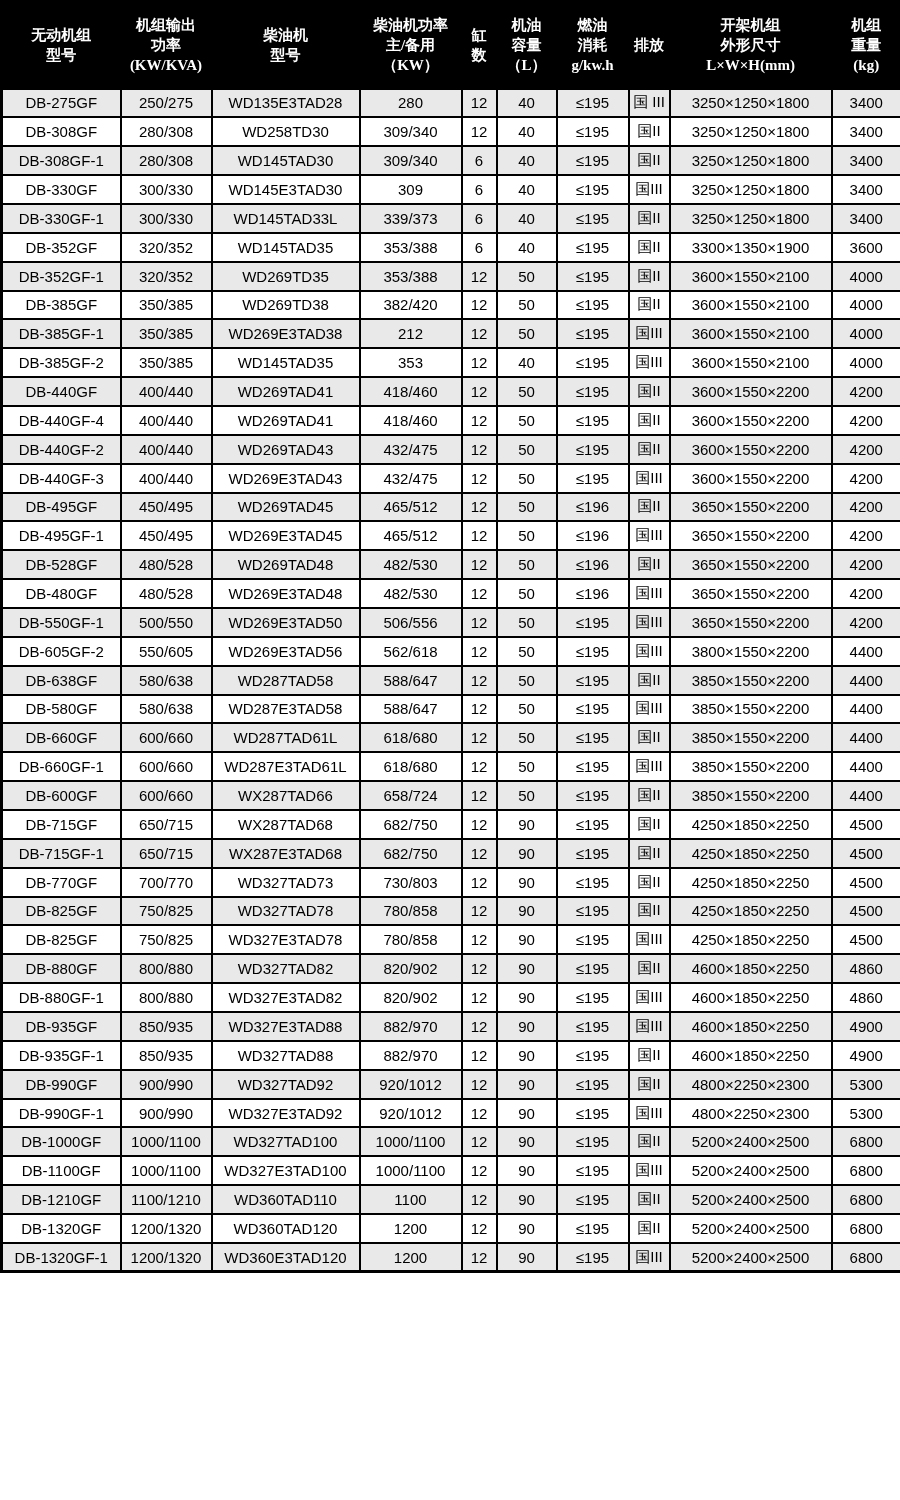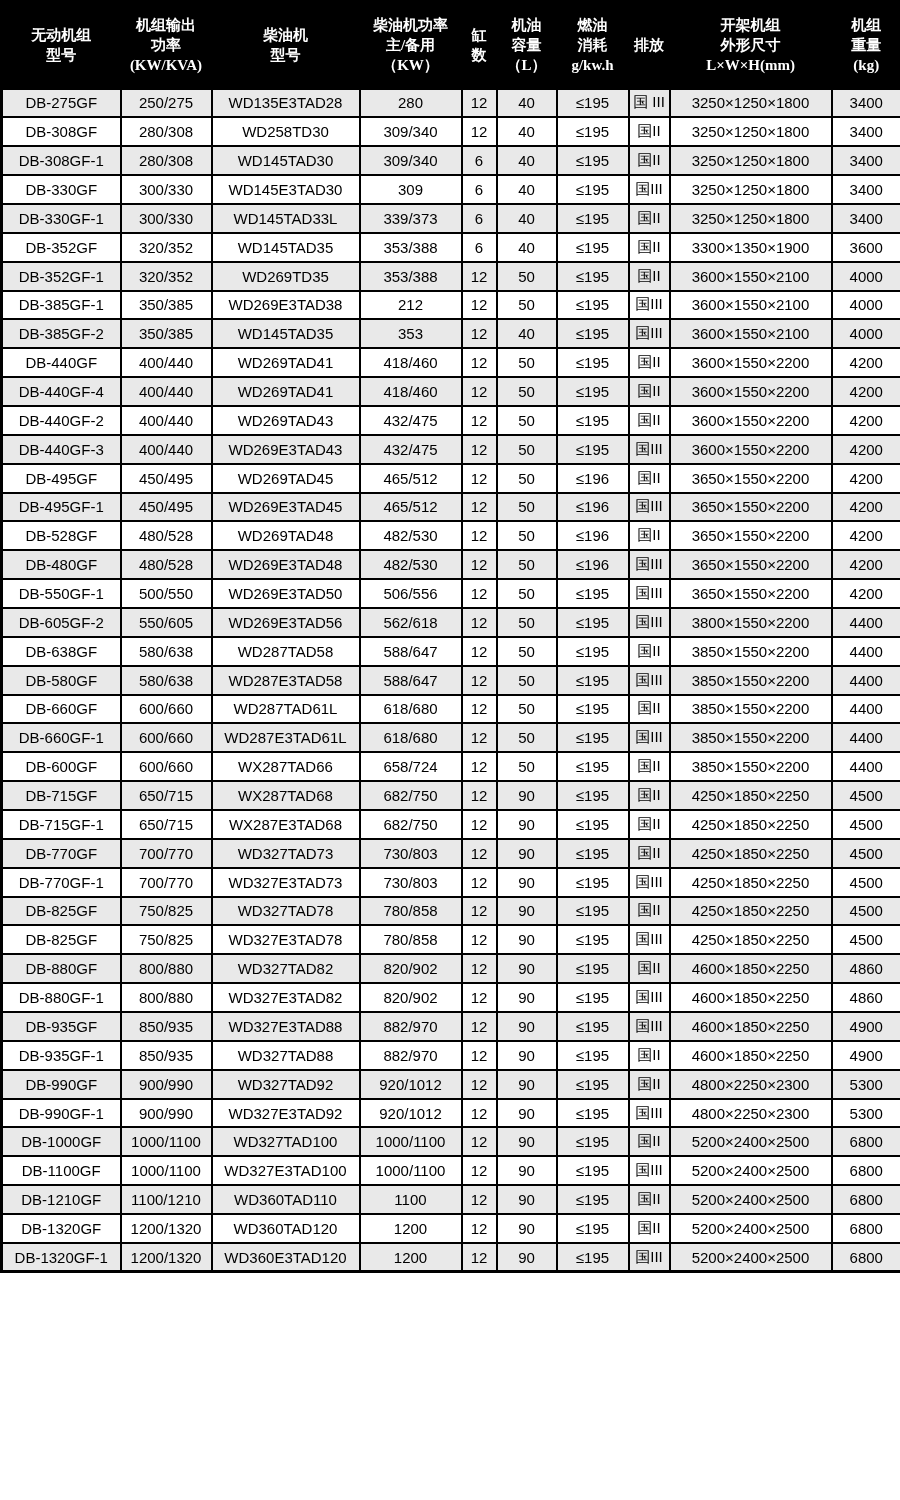--- a/index.html
+++ b/index.html
@@ -164,20 +164,32 @@
         <td>WD269TD35</td>
         <td>353/388</td>
         <td>12</td>
         <td>50</td>
         <td>≤195</td>
         <td>国II</td>
         <td>3600×1550×2100</td>
         <td>4000</td>
       </tr>
       <tr>
+        <td>DB-385GF</td>
+        <td>350/385</td>
+        <td>WD269TD38</td>
+        <td>382/420</td>
+        <td>12</td>
+        <td>50</td>
+        <td>≤195</td>
+        <td>国II</td>
+        <td>3600×1550×2100</td>
+        <td>4000</td>
+      </tr>
+      <tr>
         <td>DB-385GF-1</td>
         <td>350/385</td>
         <td>WD269E3TAD38</td>
         <td>212</td>
         <td>12</td>
         <td>50</td>
         <td>≤195</td>
         <td>国III</td>
         <td>3600×1550×2100</td>
         <td>4000</td>
@@ -404,32 +416,20 @@
         <td>WD327TAD73</td>
         <td>730/803</td>
         <td>12</td>
         <td>90</td>
         <td>≤195</td>
         <td>国II</td>
         <td>4250×1850×2250</td>
         <td>4500</td>
       </tr>
       <tr>
-        <td>DB-770GF-1</td>
-        <td>700/770</td>
-        <td>WD327E3TAD73</td>
-        <td>730/803</td>
-        <td>12</td>
-        <td>90</td>
-        <td>≤195</td>
-        <td>国III</td>
-        <td>4250×1850×2250</td>
-        <td>4500</td>
-      </tr>
-      <tr>
         <td>DB-825GF</td>
         <td>750/825</td>
         <td>WD327TAD78</td>
         <td>780/858</td>
         <td>12</td>
         <td>90</td>
         <td>≤195</td>
         <td>国II</td>
         <td>4250×1850×2250</td>
         <td>4500</td>

